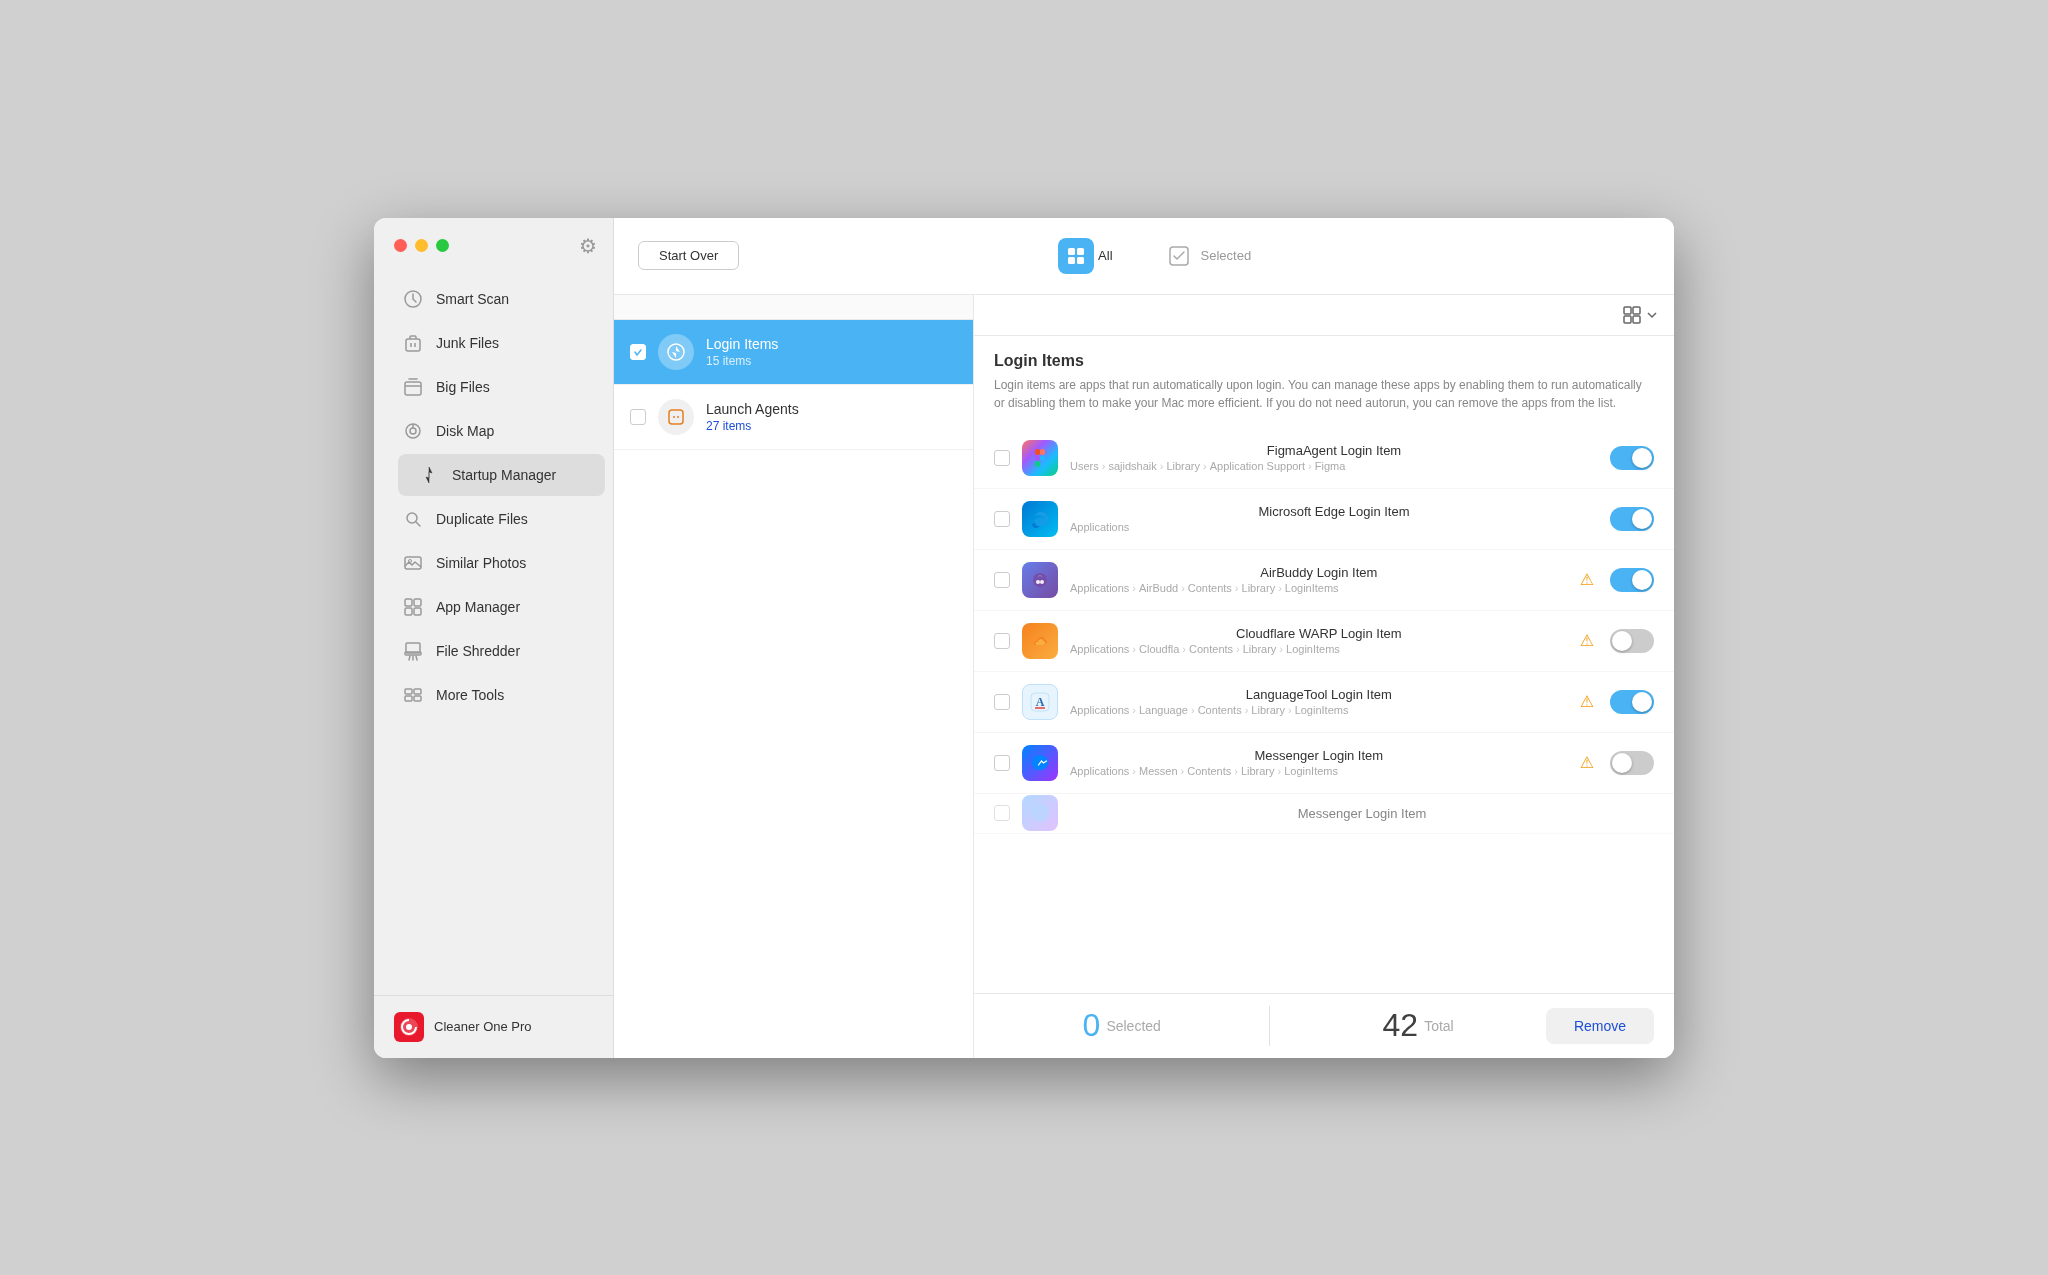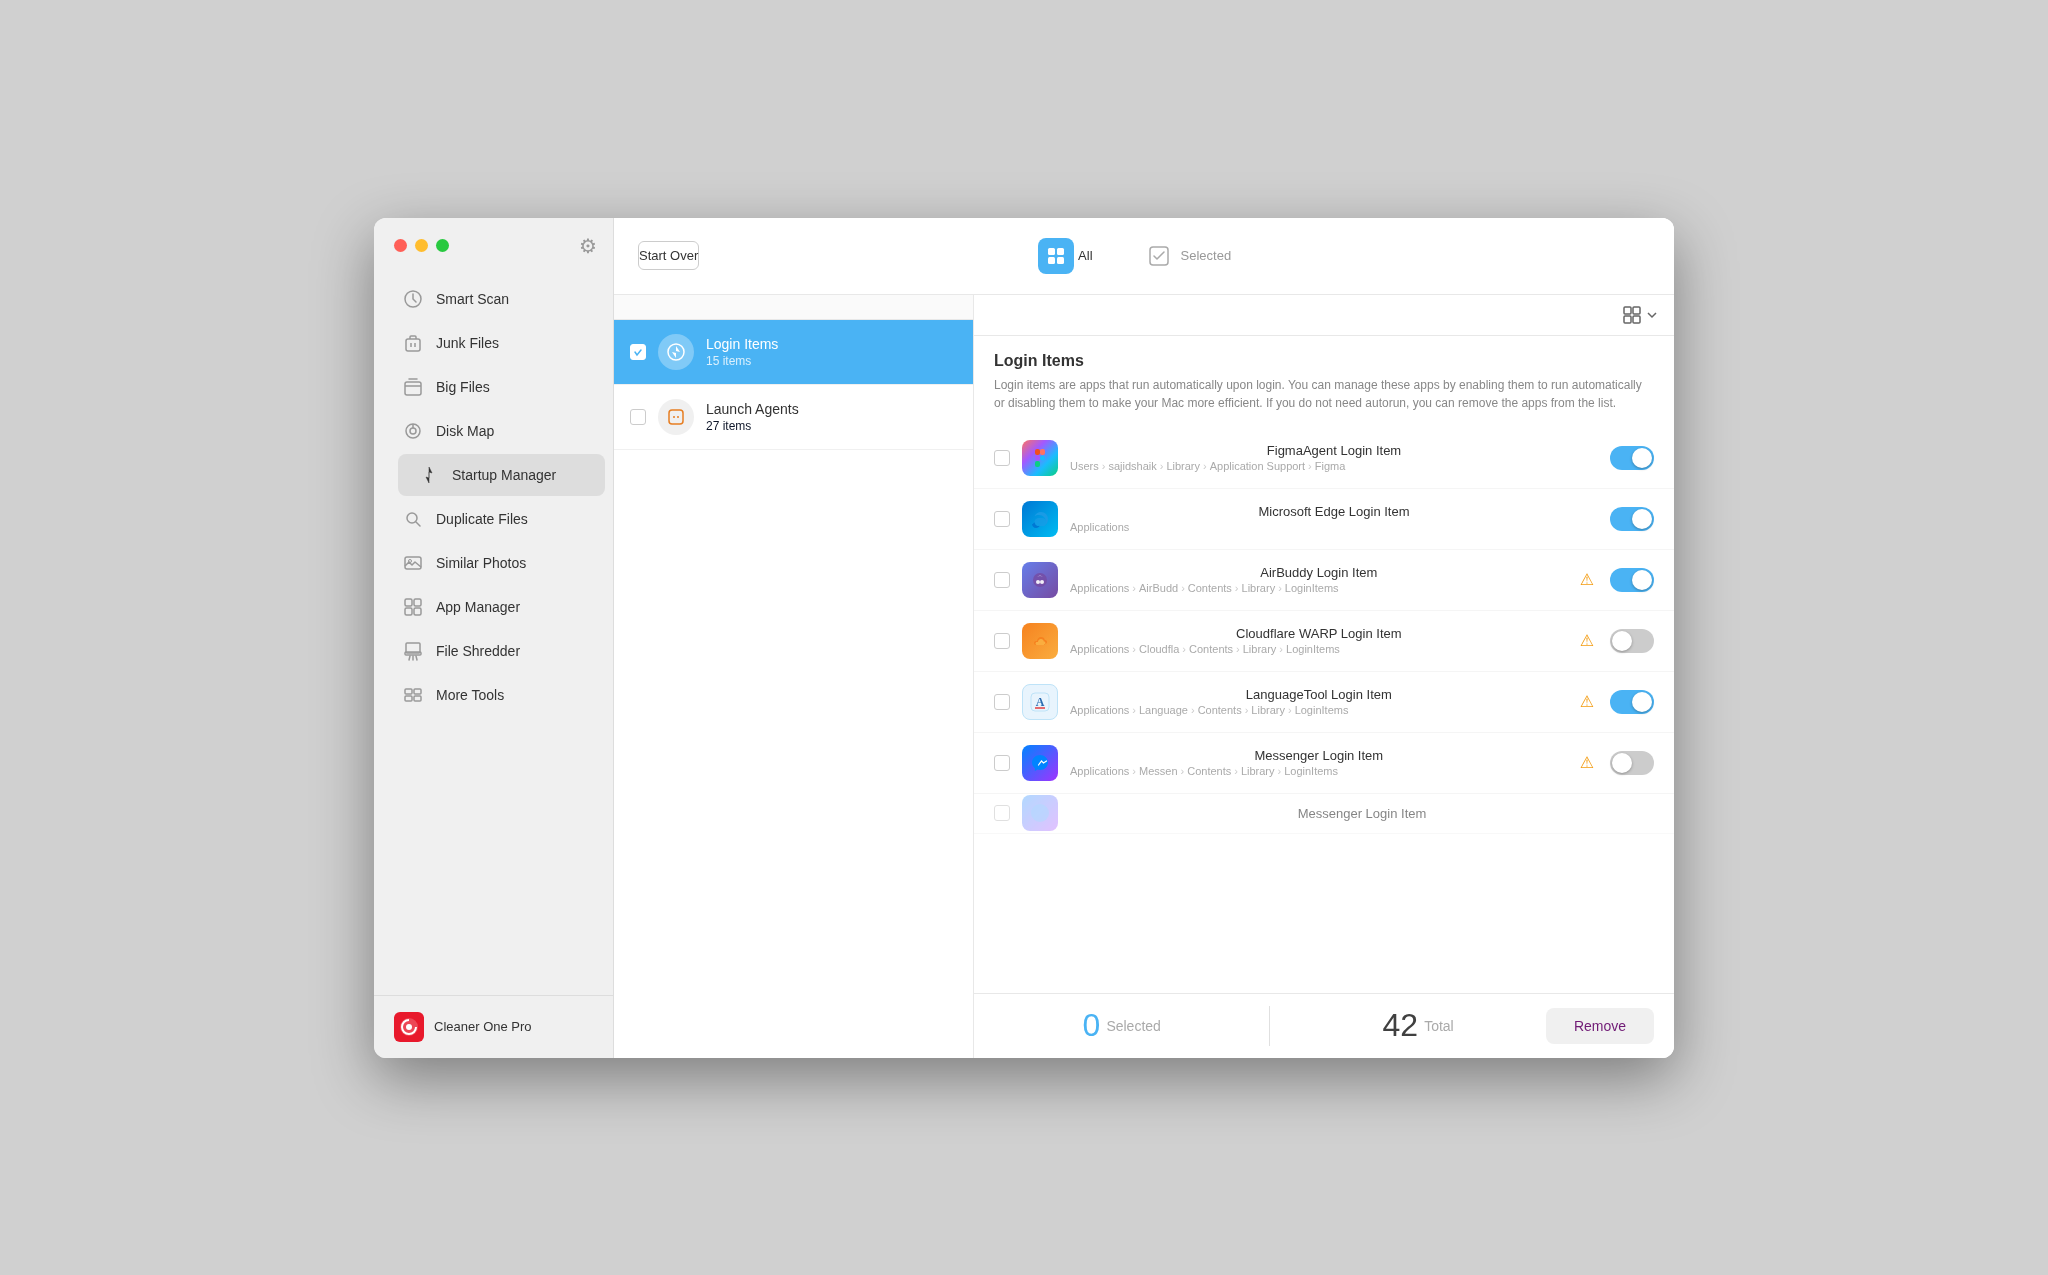--- a/index.html
+++ b/index.html
@@ -119,21 +119,21 @@
       align-items: center;
       justify-content: space-between;
       padding: 16px 24px;
       border-bottom: 1px solid #e8e8e8;
       background: white;
     }
     .start-over-btn {
       border: 1px solid #ccc;
       background: white;
       border-radius: 6px;
-      padding: 6px 0;
+      padding: 6px 20px;
       font-size: 13px;
       cursor: pointer;
       color: #333;
     }
     .tab-group {
       display: flex;
       gap: 24px;
       align-items: center;
     }
     .tab-item {
@@ -221,21 +221,21 @@
     .adware-icon { background: #f0f0f0; color: #e74c3c; }
     .list-item-info { flex: 1; }
     .list-item-title {
       font-size: 14px;
       font-weight: 500;
       color: #333;
     }
     .list-item.selected .list-item-title { color: white; }
     .list-item-subtitle {
       font-size: 12px;
-      color: #0f172a;
+      color: #1d4ed8;
       margin-top: 2px;
     }
     .list-item.selected .list-item-subtitle { color: rgba(255,255,255,0.8); }
 
     
     .detail-panel {
       flex: 1;
       display: flex;
       flex-direction: column;
       overflow: hidden;
@@ -384,21 +384,21 @@
       font-size: 32px;
       font-weight: 200;
       color: #404040;
     }
     .bottom-total-label {
       font-size: 14px;
       color: #aaa;
     }
     .remove-btn {
       background: #f0f0f0;
-      color: #701a75;
+      color: #1d4ed8;
       border: none;
       border-radius: 8px;
       padding: 10px 28px;
       font-size: 14px;
       cursor: not-allowed;
     }
 
     
     .figma-icon { background: linear-gradient(135deg, #ff7262, #a259ff, #1abcfe, #0acf83); }
     .edge-icon { background: linear-gradient(135deg, #0078d4, #00bcf2); }

